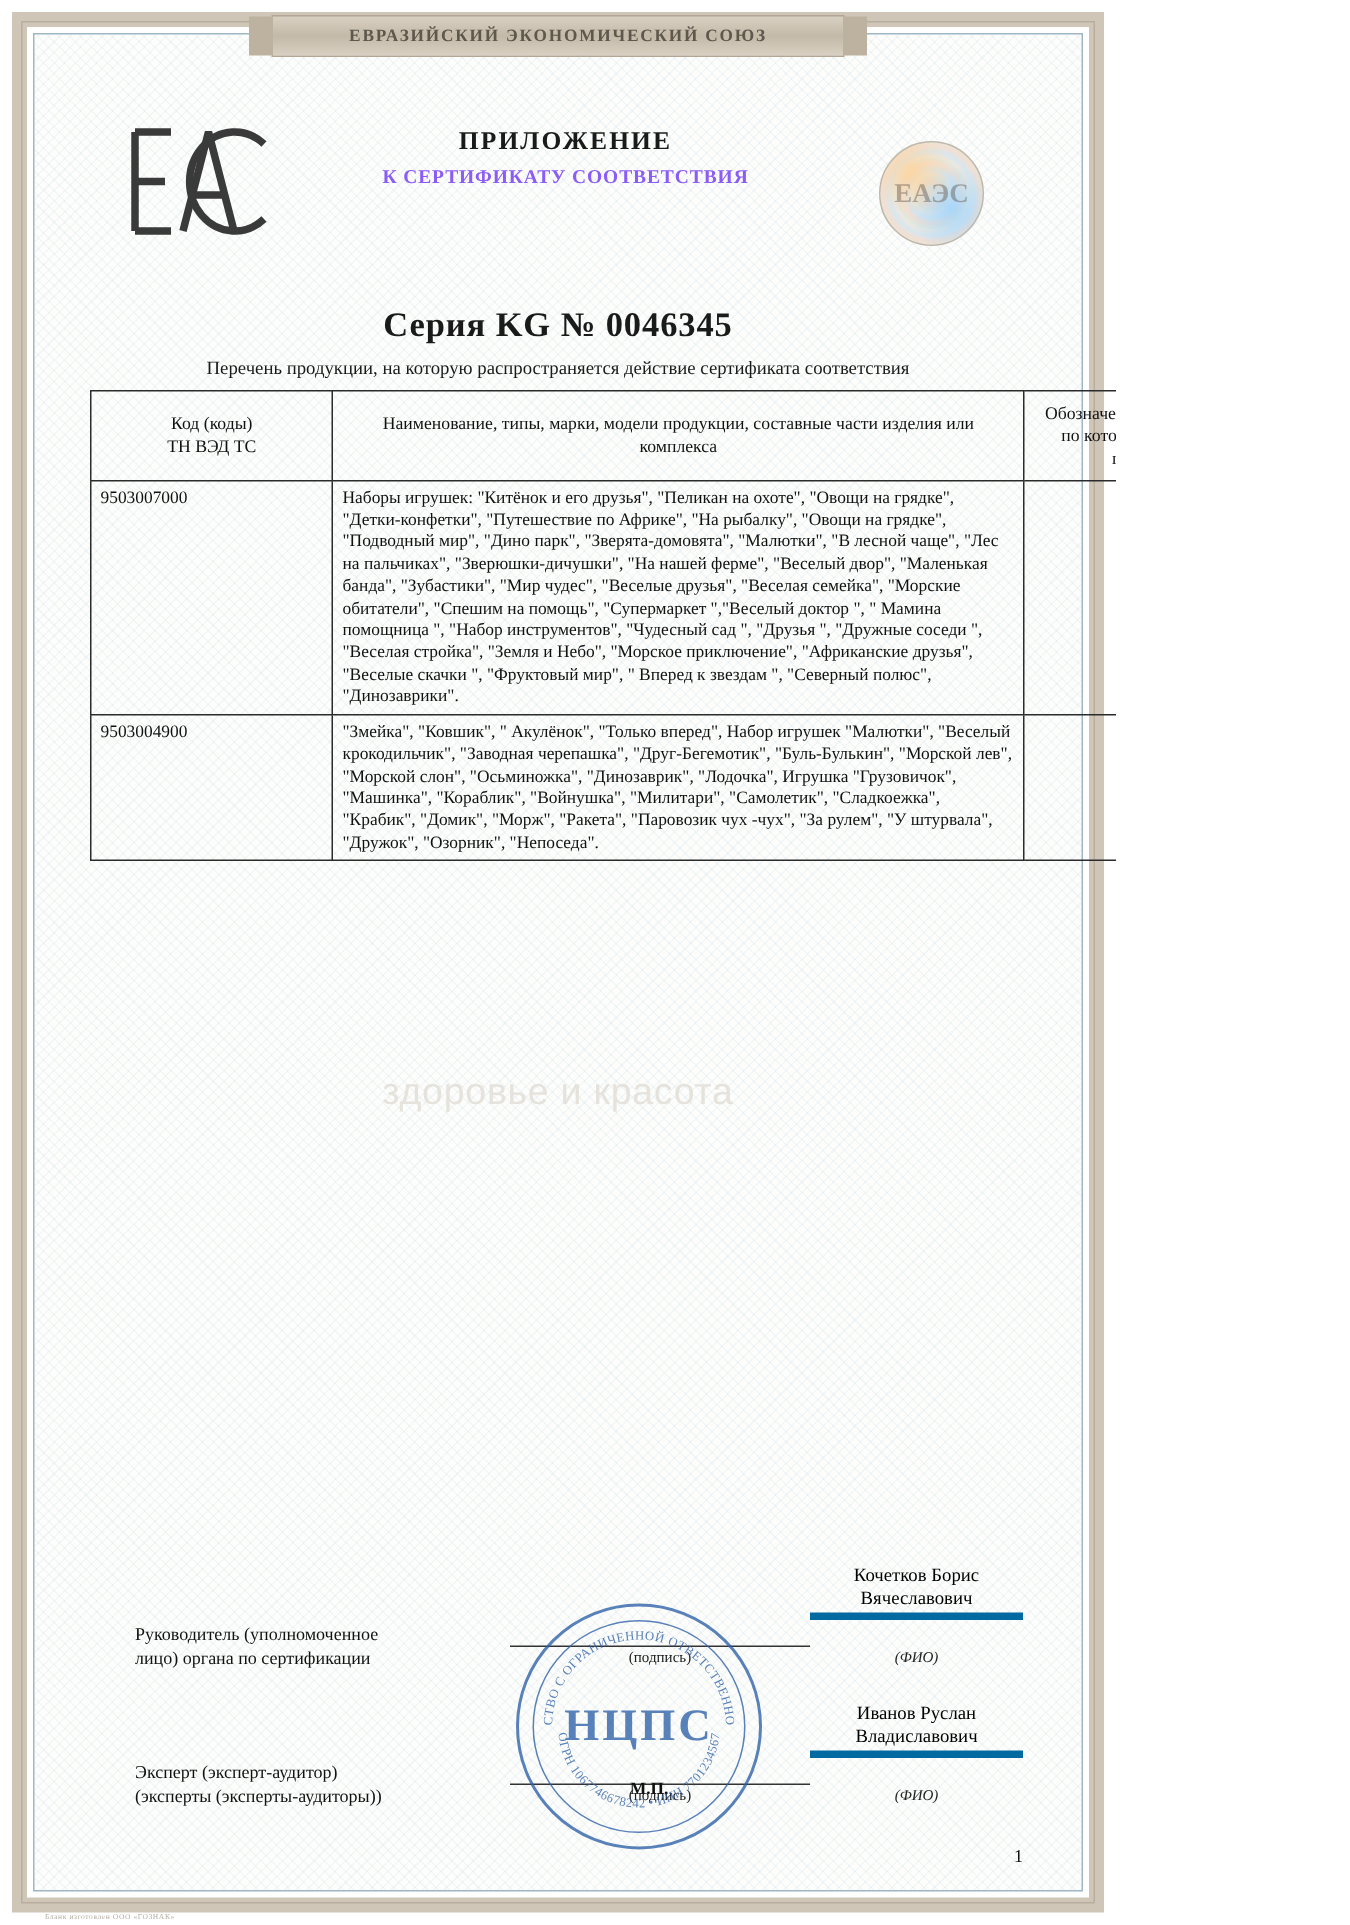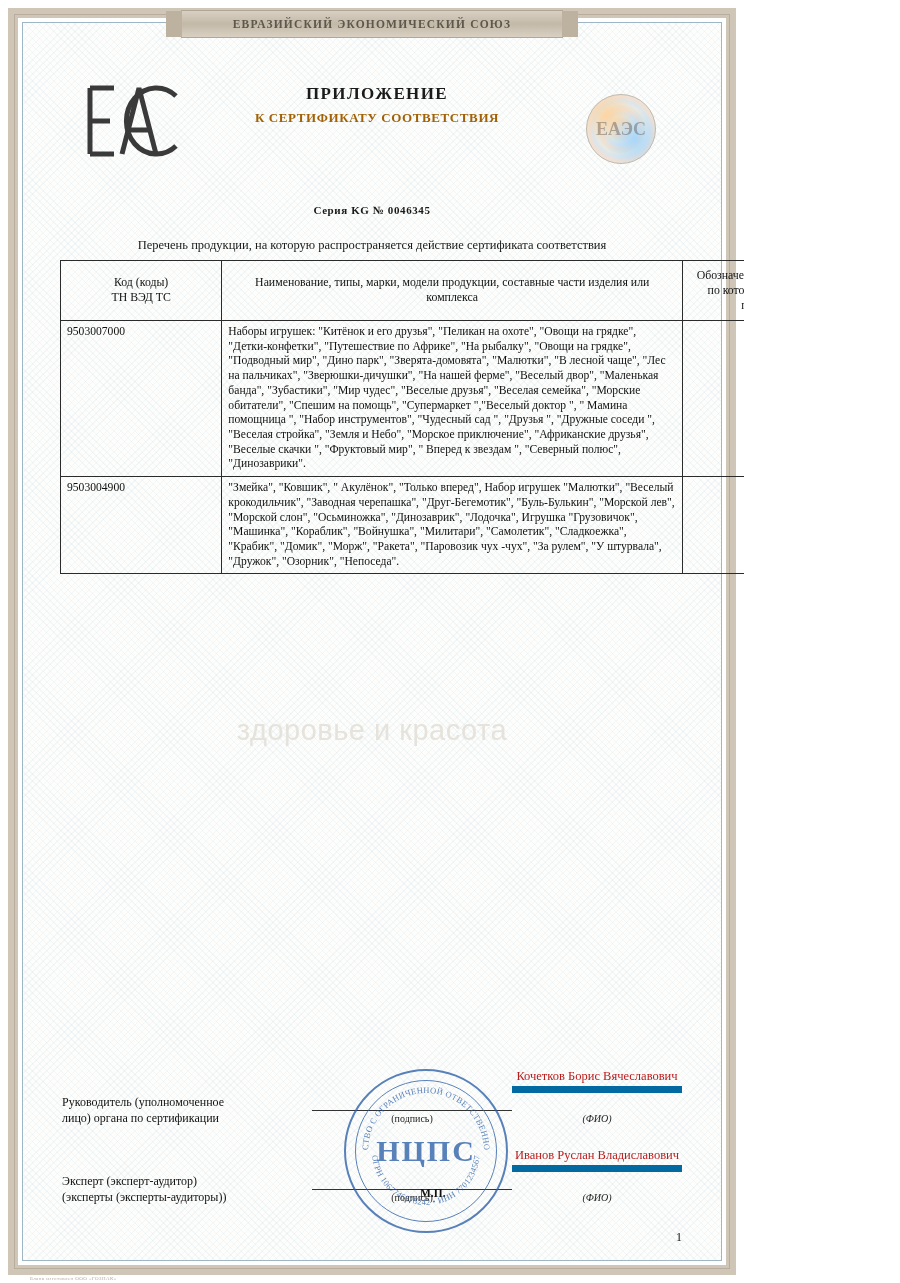--- a/index.html
+++ b/index.html
@@ -92,21 +92,21 @@
   .watermark .wm-main {
     font-family: "Liberation Sans", sans-serif;
     font-size: 72px;
     font-weight: bold;
     color: #e9e6e0;
     letter-spacing: 1px;
     line-height: 1;
   }
   .watermark .wm-sub {
     font-family: "Liberation Sans", sans-serif;
-    font-size: 29px;
+    font-size: 25px;
     color: #e6e3dc;
     margin-top: 14px;
     letter-spacing: 0.5px;
   }
   .content {
     position: absolute;
     left: 22px;
     top: 22px;
     right: 22px;
     bottom: 22px;
@@ -157,35 +157,35 @@
     font-size: 17px;
     font-weight: bold;
     letter-spacing: 1.4px;
     color: #1a1a1a;
   }
   .t-sub {
     font-size: 13px;
     font-weight: bold;
     letter-spacing: 0.6px;
     margin-top: 6px;
-    color: #a16207;
+    color: #8b5cf6;
   }
   .t-num {
     font-size: 12.5px;
     font-weight: bold;
     margin-top: 4px;
     color: #1a1a1a;
   }
   .series {
     position: absolute;
     left: 0;
     right: 0;
     top: 182px;
     text-align: center;
-    font-size: 11px;
+    font-size: 23px;
     font-weight: bold;
     letter-spacing: 0.6px;
     color: #1a1a1a;
   }
   .list-caption {
     position: absolute;
     left: 0;
     right: 0;
     top: 216px;
     text-align: center;
@@ -231,20 +231,21 @@
   .sig-row {
     display: flex;
     align-items: flex-end;
     margin-bottom: 22px;
   }
   .sig-label {
     width: 250px;
     font-size: 12px;
     line-height: 1.35;
     color: #111;
+    margin-left: 28px;
   }
   .sig-mid {
     flex: 0 0 200px;
     text-align: center;
     position: relative;
     padding-bottom: 2px;
   }
   .sig-line {
     border-bottom: 1px solid #333;
     height: 14px;
@@ -254,22 +255,22 @@
     color: #222;
     margin-top: 2px;
   }
   .sig-right {
     flex: 1;
     text-align: center;
     padding-bottom: 2px;
   }
   .sig-name {
     font-size: 12.5px;
-    color: #b91c1c;
-    border-bottom: 7px solid #0369a1;
+    color: #000000;
+    border-bottom: 5px solid #0369a1;
     padding-bottom: 2px;
   }
   .sig-fio {
     font-size: 10px;
     color: #222;
     margin-top: 20px;
     font-style: italic;
   }
   .mp {
     position: absolute;

